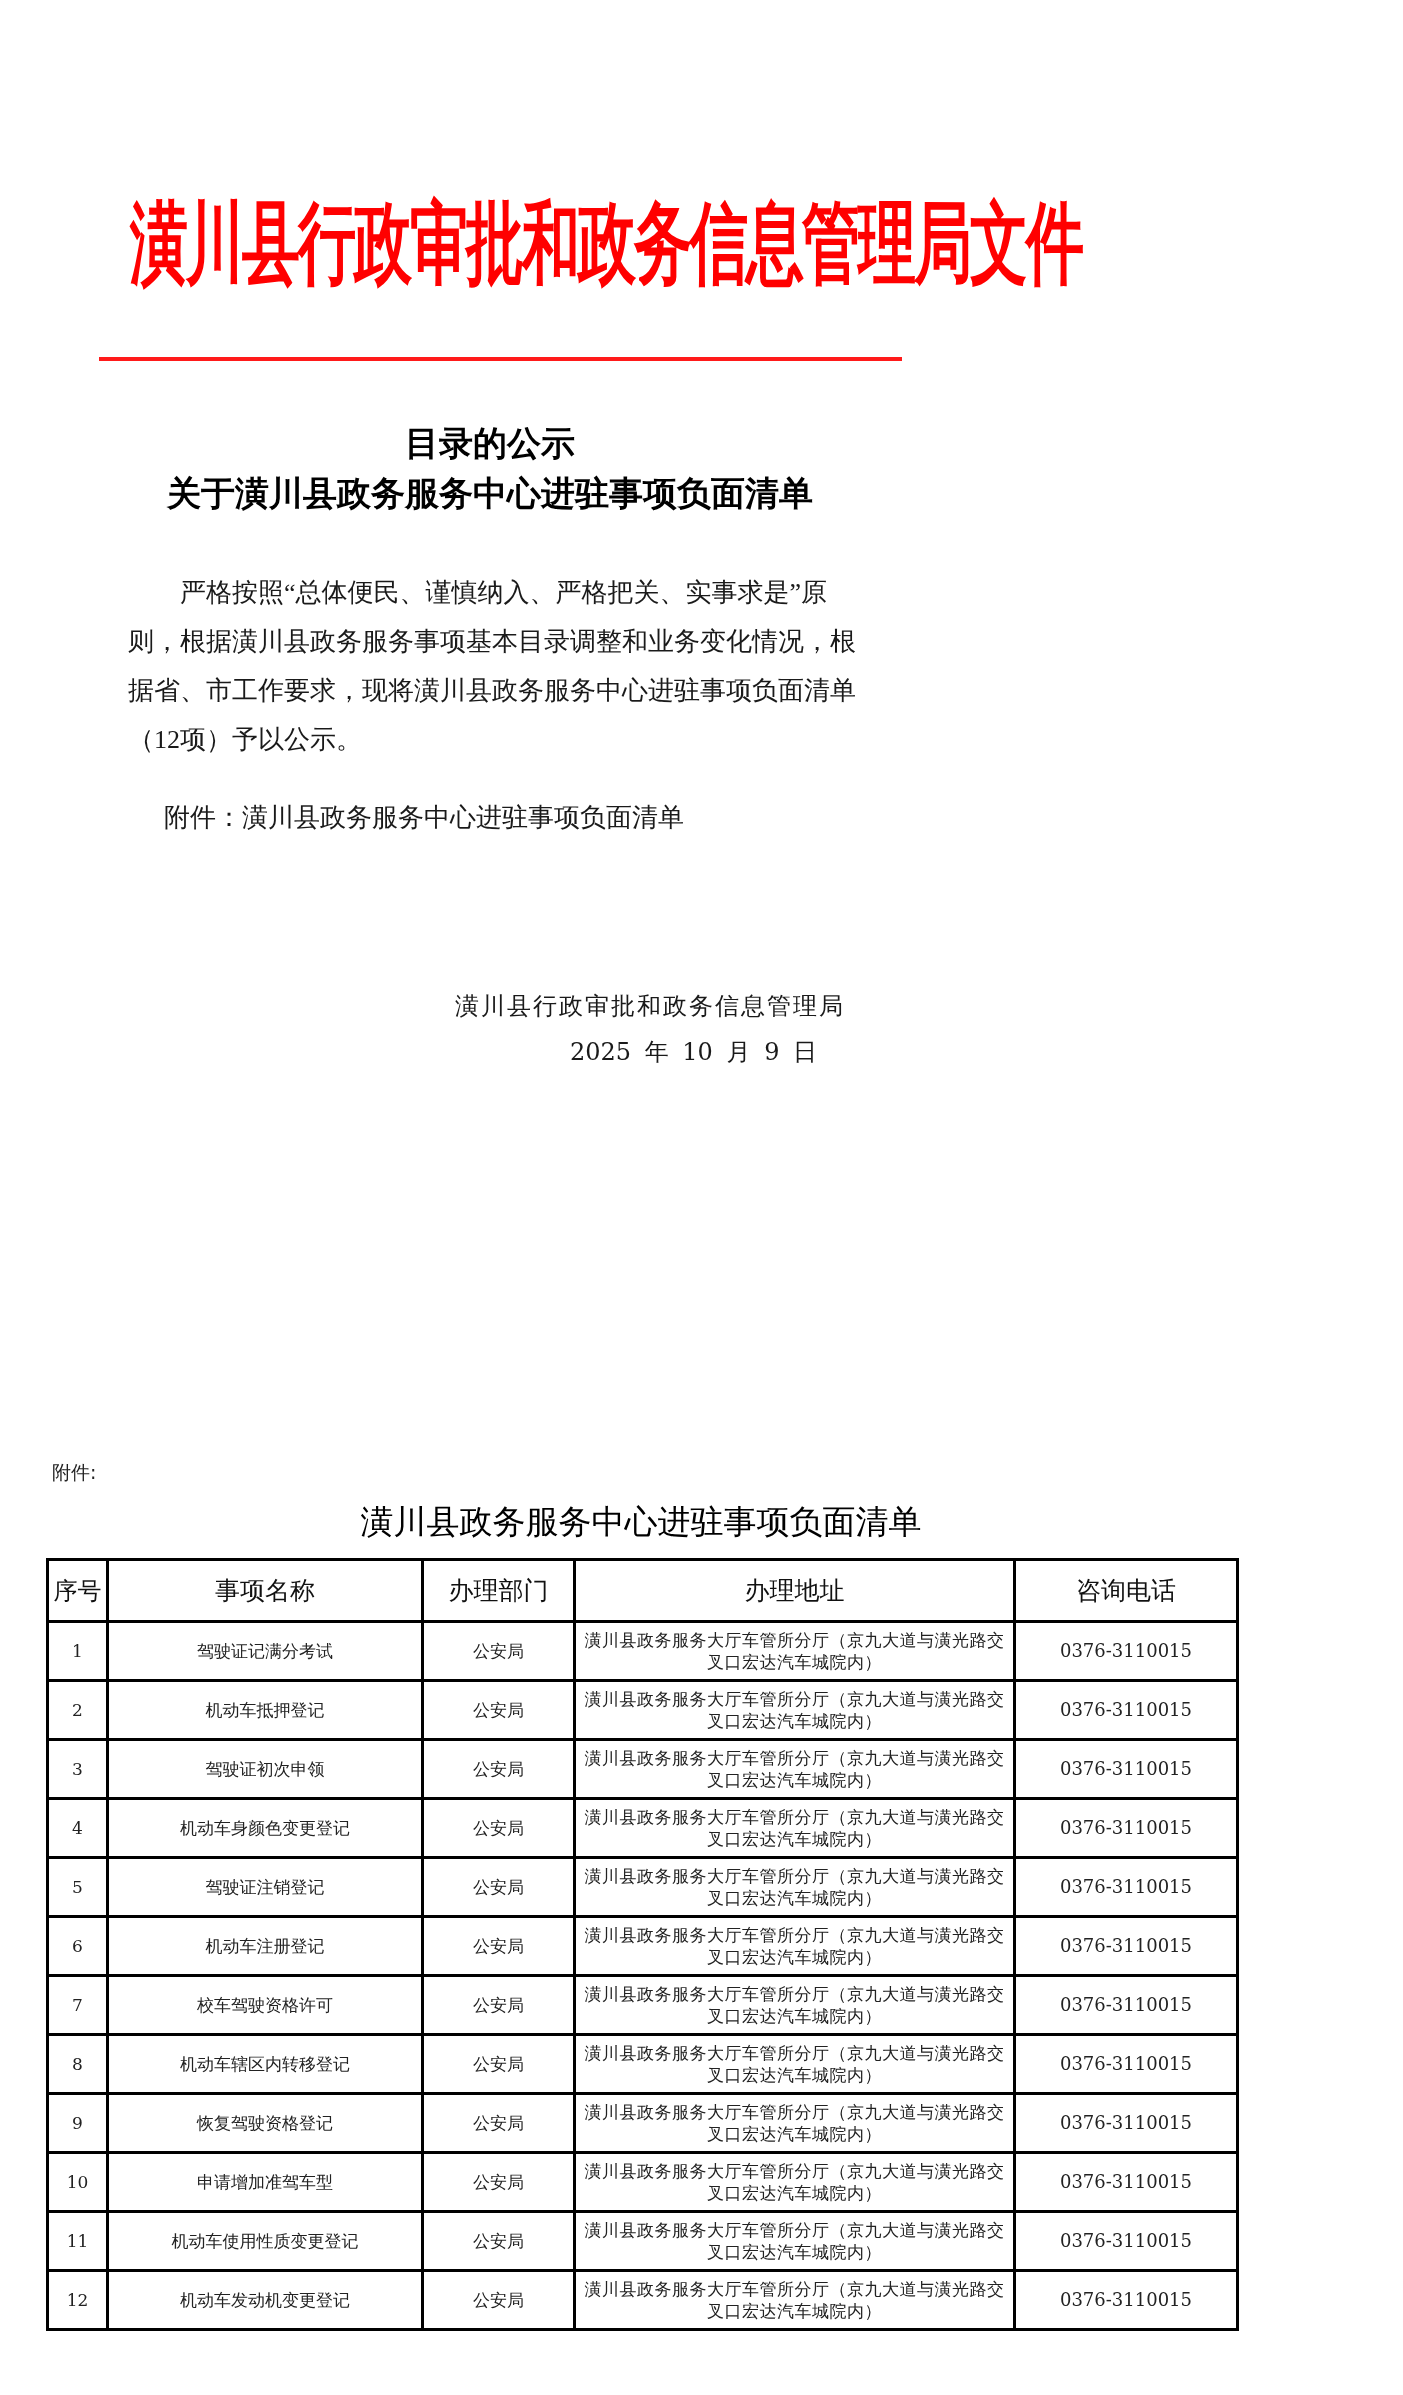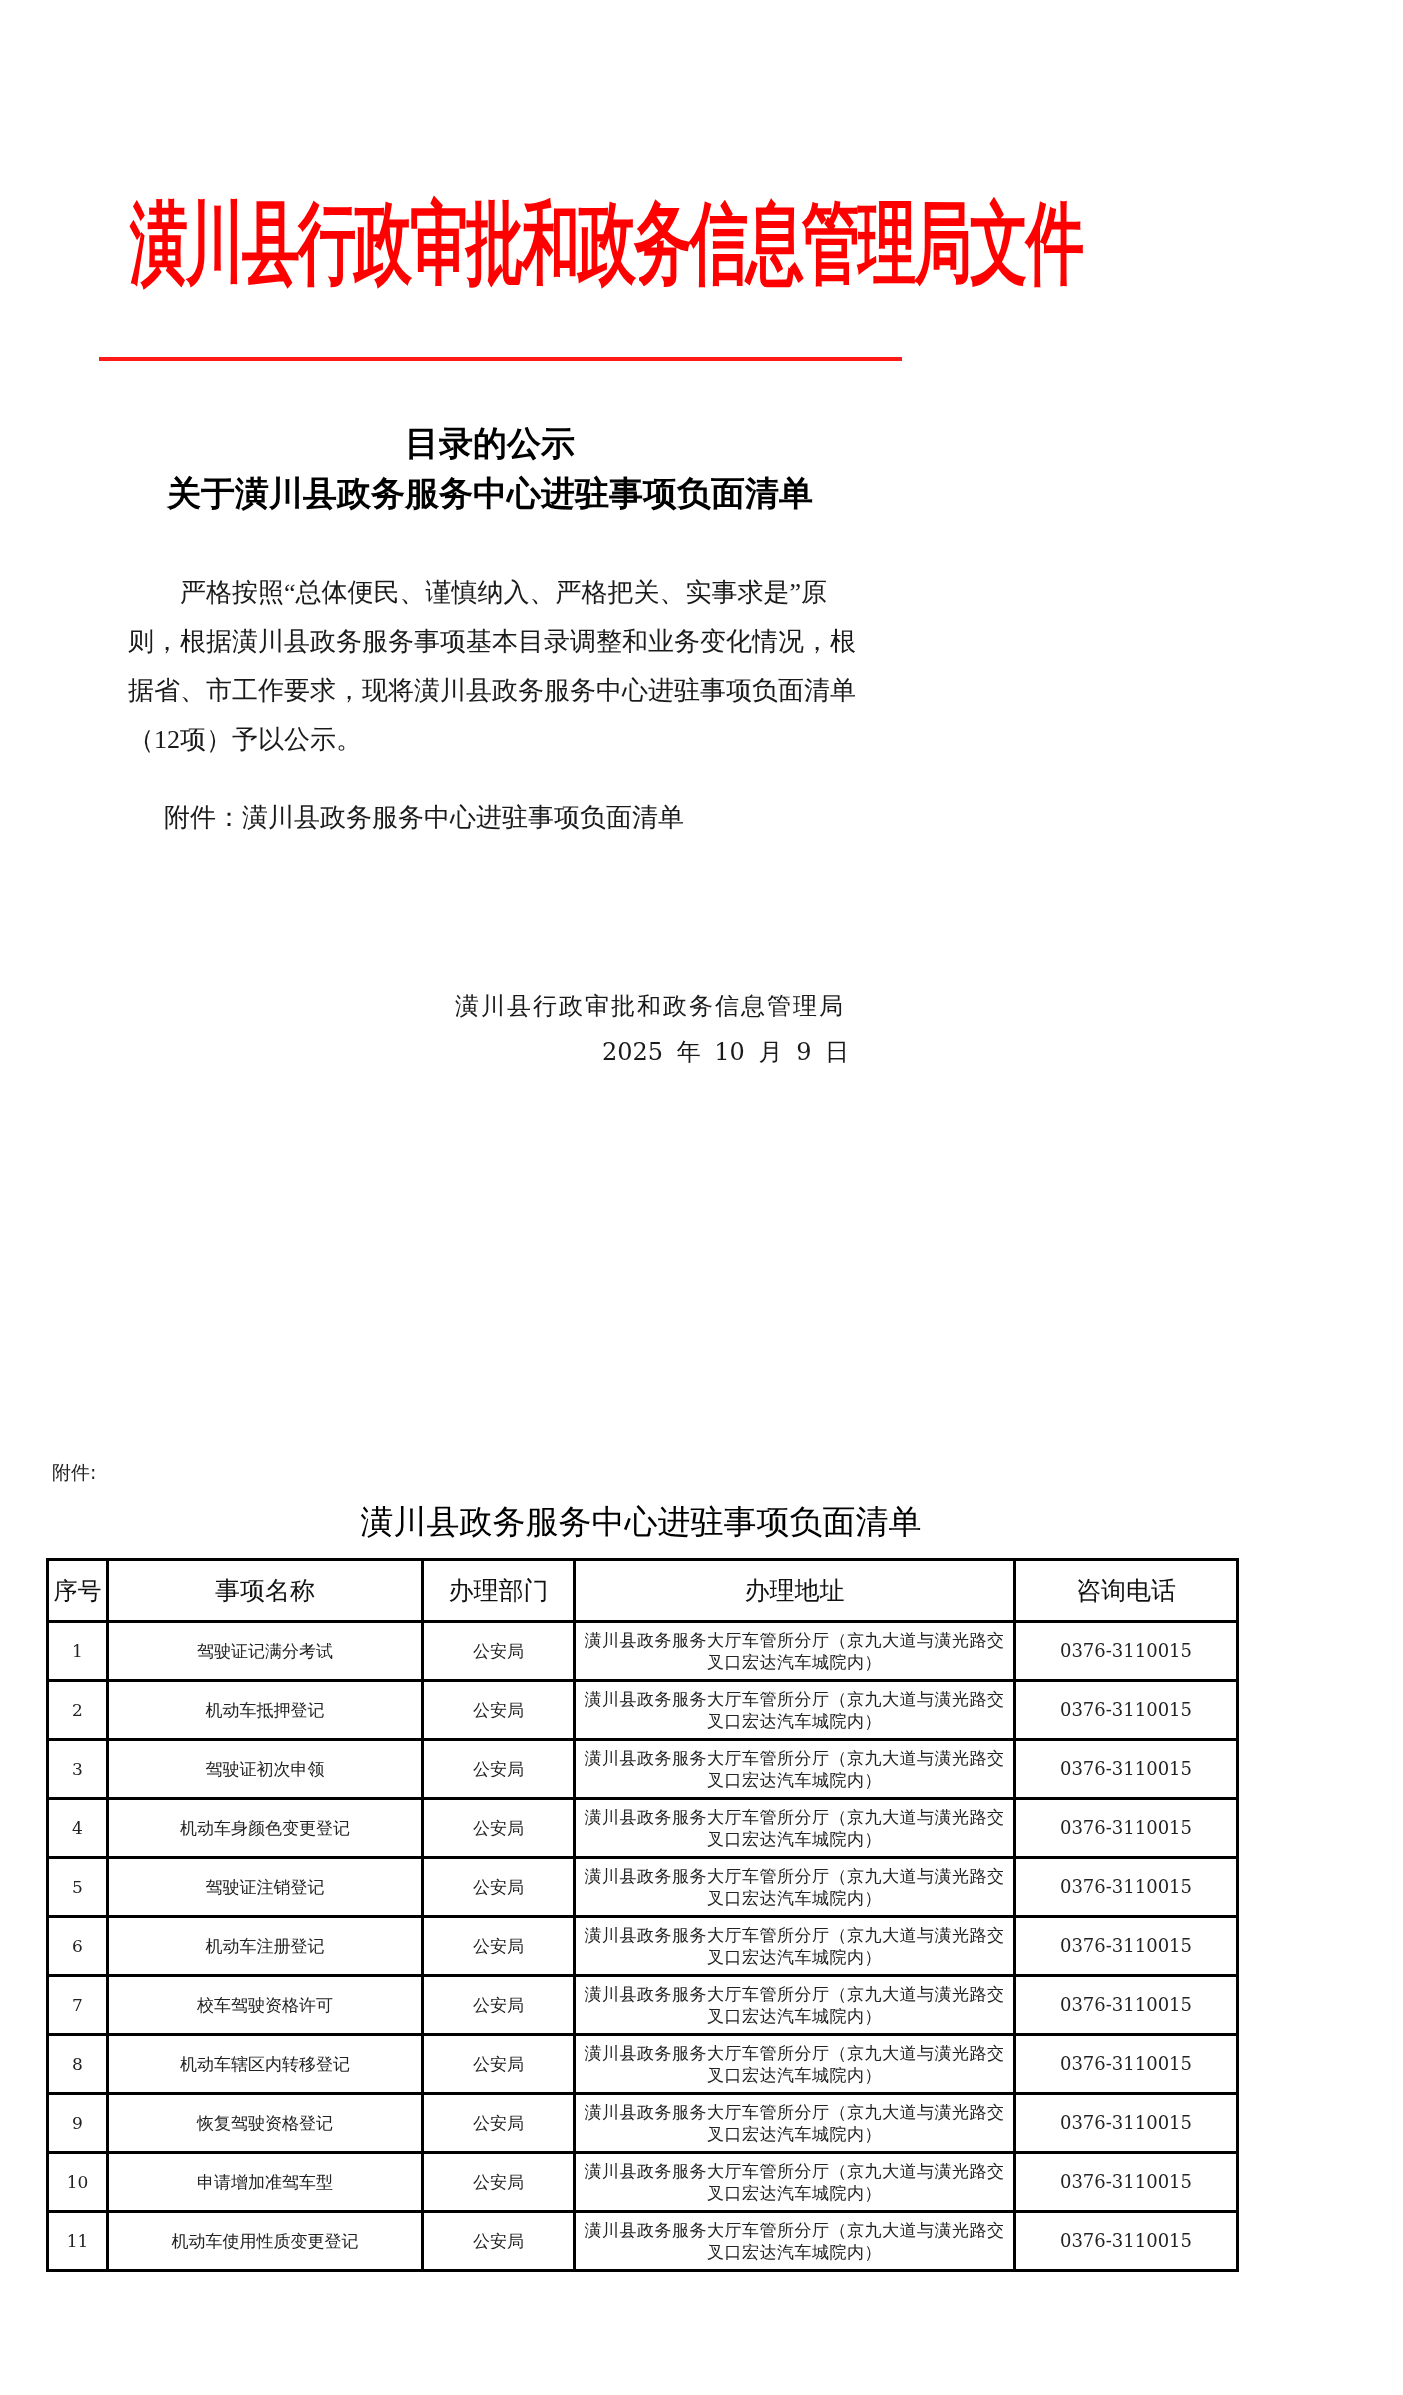--- a/index.html
+++ b/index.html
@@ -42,21 +42,21 @@
   }
   .attachment-note {
     left: 164px; top: 800px; font-size: 26px; color: #1a1a1a; white-space: nowrap;
   }
 
   
   .sign-org {
     left: 455px; top: 990px; font-size: 24px; color: #1a1a1a; letter-spacing: 2px; white-space: nowrap;
   }
   .sign-date {
-    left: 602px; top: 1036px; font-size: 24px; color: #1a1a1a; white-space: nowrap; word-spacing: 6px;
+    left: 570px; top: 1036px; font-size: 24px; color: #1a1a1a; white-space: nowrap; word-spacing: 6px;
   }
 
   
   .annex-label {
     left: 52px; top: 1460px; font-size: 19px; color: #222;
     font-family: "DejaVu Sans", "Liberation Sans", sans-serif;
   }
   .annex-title {
     left: 46px; top: 1500px; width: 1190px; text-align: center;
     font-size: 33px; color: #000;
@@ -190,14 +190,21 @@
         <td class="addr">潢川县政务服务大厅车管所分厅（京九大道与潢光路交叉口宏达汽车城院内）</td>
         <td class="phone">0376-3110015</td>
       </tr>
       <tr>
         <td>11</td>
         <td>机动车使用性质变更登记</td>
         <td>公安局</td>
         <td class="addr">潢川县政务服务大厅车管所分厅（京九大道与潢光路交叉口宏达汽车城院内）</td>
         <td class="phone">0376-3110015</td>
       </tr>
+      <tr>
+        <td>12</td>
+        <td>机动车发动机变更登记</td>
+        <td>公安局</td>
+        <td class="addr">潢川县政务服务大厅车管所分厅（京九大道与潢光路交叉口宏达汽车城院内）</td>
+        <td class="phone">0376-3110015</td>
+      </tr>
     </tbody>
 </table>
 
 </body></html>

